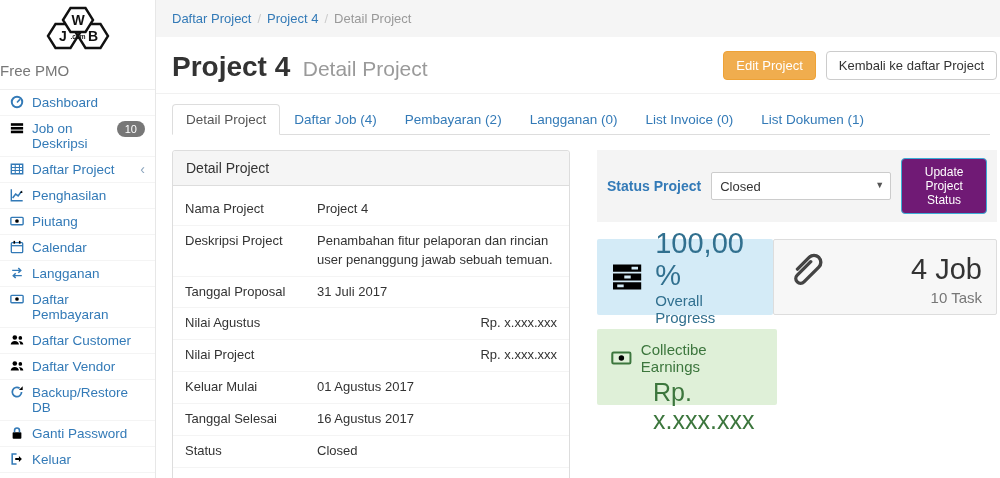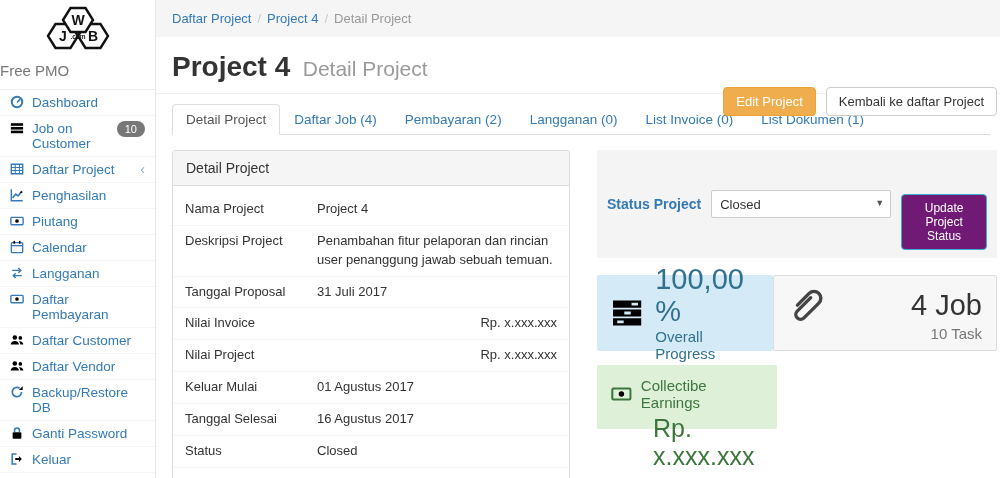--- a/index.html
+++ b/index.html
@@ -19,21 +19,21 @@
   
   .main { flex:1; display:flex; flex-direction:column; }
   .breadcrumb-bar { background:#f5f5f5; padding:11px 16px; font-size:13px; color:#999; }
   .breadcrumb-bar a { color:#337ab7; }
   .crumb-sep { color:#ccc; margin:0 6px; }
 
   .page-header { position:relative; padding:14px 16px 10px; border-bottom:1px solid #f1f1f1; margin:0 0 0; }
   .page-header h1 { font-size:28px; font-weight:bold; color:#333; display:inline; }
   .page-subtitle { font-size:21px; color:#9a9a9a; font-weight:normal; margin-left:8px; }
   .header-actions { position:absolute; right:16px; top:14px; display:flex; gap:10px; }
-  .btn { font-size:13px; padding:6px 12px; border-radius:4px; border:1px solid transparent; cursor:pointer; font-family:inherit;margin-top:36px; }
+  .btn { font-size:13px; padding:6px 12px; border-radius:4px; border:1px solid transparent; cursor:pointer; font-family:inherit; }
   .btn-warning { background:#f0ad4e; border-color:#eea236; color:#fff; }
   .btn-default { background:#fff; border-color:#ccc; color:#333; }
 
   .tabs { display:flex; margin:10px 16px 0; border-bottom:1px solid #ddd; width:818px; }
   .tab { font-size:13.5px; padding:7px 13px; margin-bottom:-1px; color:#337ab7; cursor:pointer; border:1px solid transparent; border-radius:4px 4px 0 0; }
   .tab.active { background:#fff; color:#555; border-color:#ddd #ddd #fff; cursor:default; }
 
   .content { display:flex; padding:15px 16px; gap:27px; }
 
   
@@ -58,21 +58,21 @@
 
   .cards-row { display:flex; margin-top:17px; }
   .card { border-radius:2px; padding:12px 14px; }
   .card-progress { width:180px; height:76px; background:#d4ebf7; color:#31708f; display:flex; align-items:center; gap:12px; }
   .card-progress .big { font-size:29px; line-height:1.1; }
   .card-progress .sub { font-size:15px; }
   .card-jobs { width:229px; height:76px; background:#f7f7f7; border:1px solid #ddd; color:#333; display:flex; align-items:flex-start; justify-content:space-between; }
   .card-jobs .txt { text-align:right; }
   .card-jobs .big { font-size:29px; line-height:1.2; color:#333; }
   .card-jobs .sub { font-size:15px; color:#777; margin-top:2px; }
-  .card-earnings { width:180px; height:64px; background:#dff0d8; color:#3c763d; margin-top:14px; }
+  .card-earnings { width:180px; height:76px; background:#dff0d8; color:#3c763d; margin-top:14px; }
   .earn-top { display:flex; align-items:center; gap:9px; font-size:15px; }
   .earn-val { font-size:25px; margin:4px 0 0 42px; line-height:1.1; }
 
   .ic { display:inline-block; vertical-align:middle; }
 </style>
 </head>
 <body>
 
 <svg style="position:absolute;width:0;height:0" aria-hidden="true">
   <defs>
@@ -156,21 +156,21 @@
     <div class="nav-item">
       <svg class="ic">
           <use href="#i-gauge" xlink:href="#i-gauge"></use>
         </svg>
       <span>Dashboard</span>
     </div>
     <div class="nav-item">
       <svg class="ic">
           <use href="#i-bars" xlink:href="#i-bars"></use>
         </svg>
-      <span>Job on Customer</span>
+      <span>Job on Deskripsi</span>
       <span class="badge">10</span>
     </div>
     <div class="nav-item">
       <svg class="ic">
           <use href="#i-table" xlink:href="#i-table"></use>
         </svg>
       <span>Daftar Project</span>
       <span class="chev">‹</span>
     </div>
     <div class="nav-item">
@@ -270,21 +270,21 @@
           </div>
           <div class="drow">
             <div class="dlabel">Deskripsi Project</div>
             <div class="dval">Penambahan fitur pelaporan dan rincian user penanggung jawab sebuah temuan.</div>
           </div>
           <div class="drow">
             <div class="dlabel">Tanggal Proposal</div>
             <div class="dval">31 Juli 2017</div>
           </div>
           <div class="drow right">
-            <div class="dlabel">Nilai Invoice</div>
+            <div class="dlabel">Nilai Agustus</div>
             <div class="dval">Rp. x.xxx.xxx</div>
           </div>
           <div class="drow right">
             <div class="dlabel">Nilai Project</div>
             <div class="dval">Rp. x.xxx.xxx</div>
           </div>
           <div class="drow">
             <div class="dlabel">Keluar Mulai</div>
             <div class="dval">01 Agustus 2017</div>
           </div>

